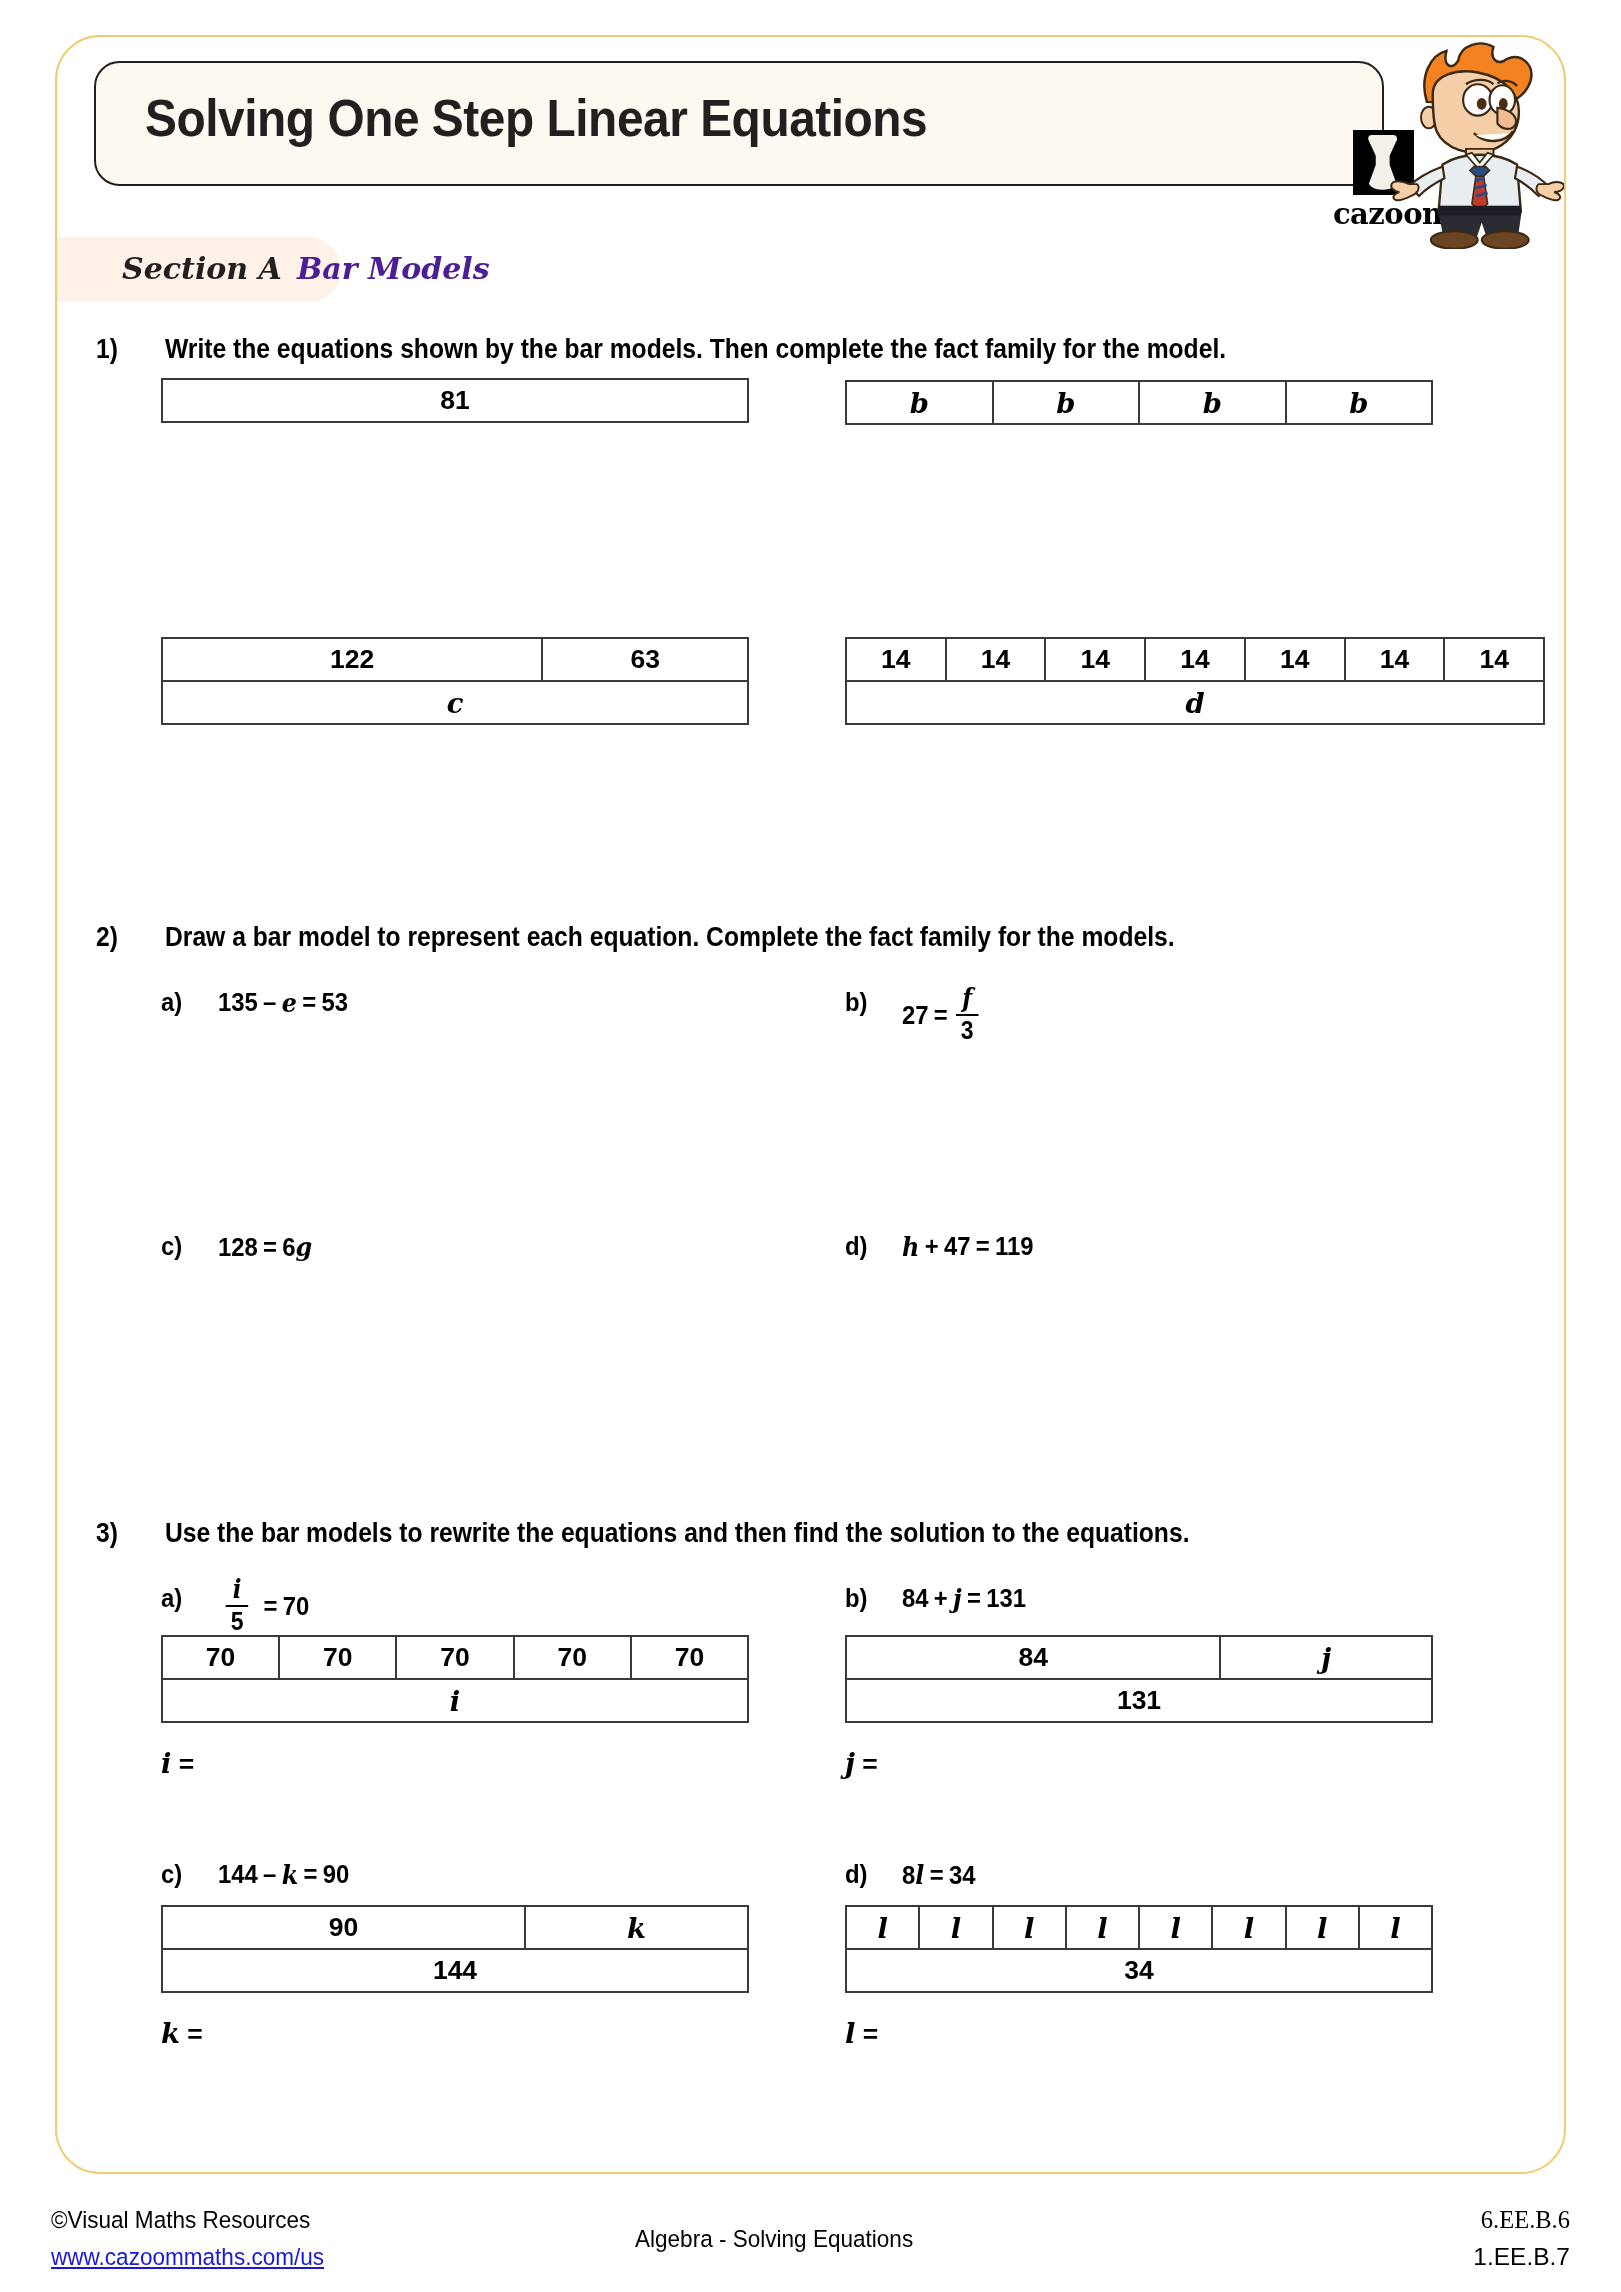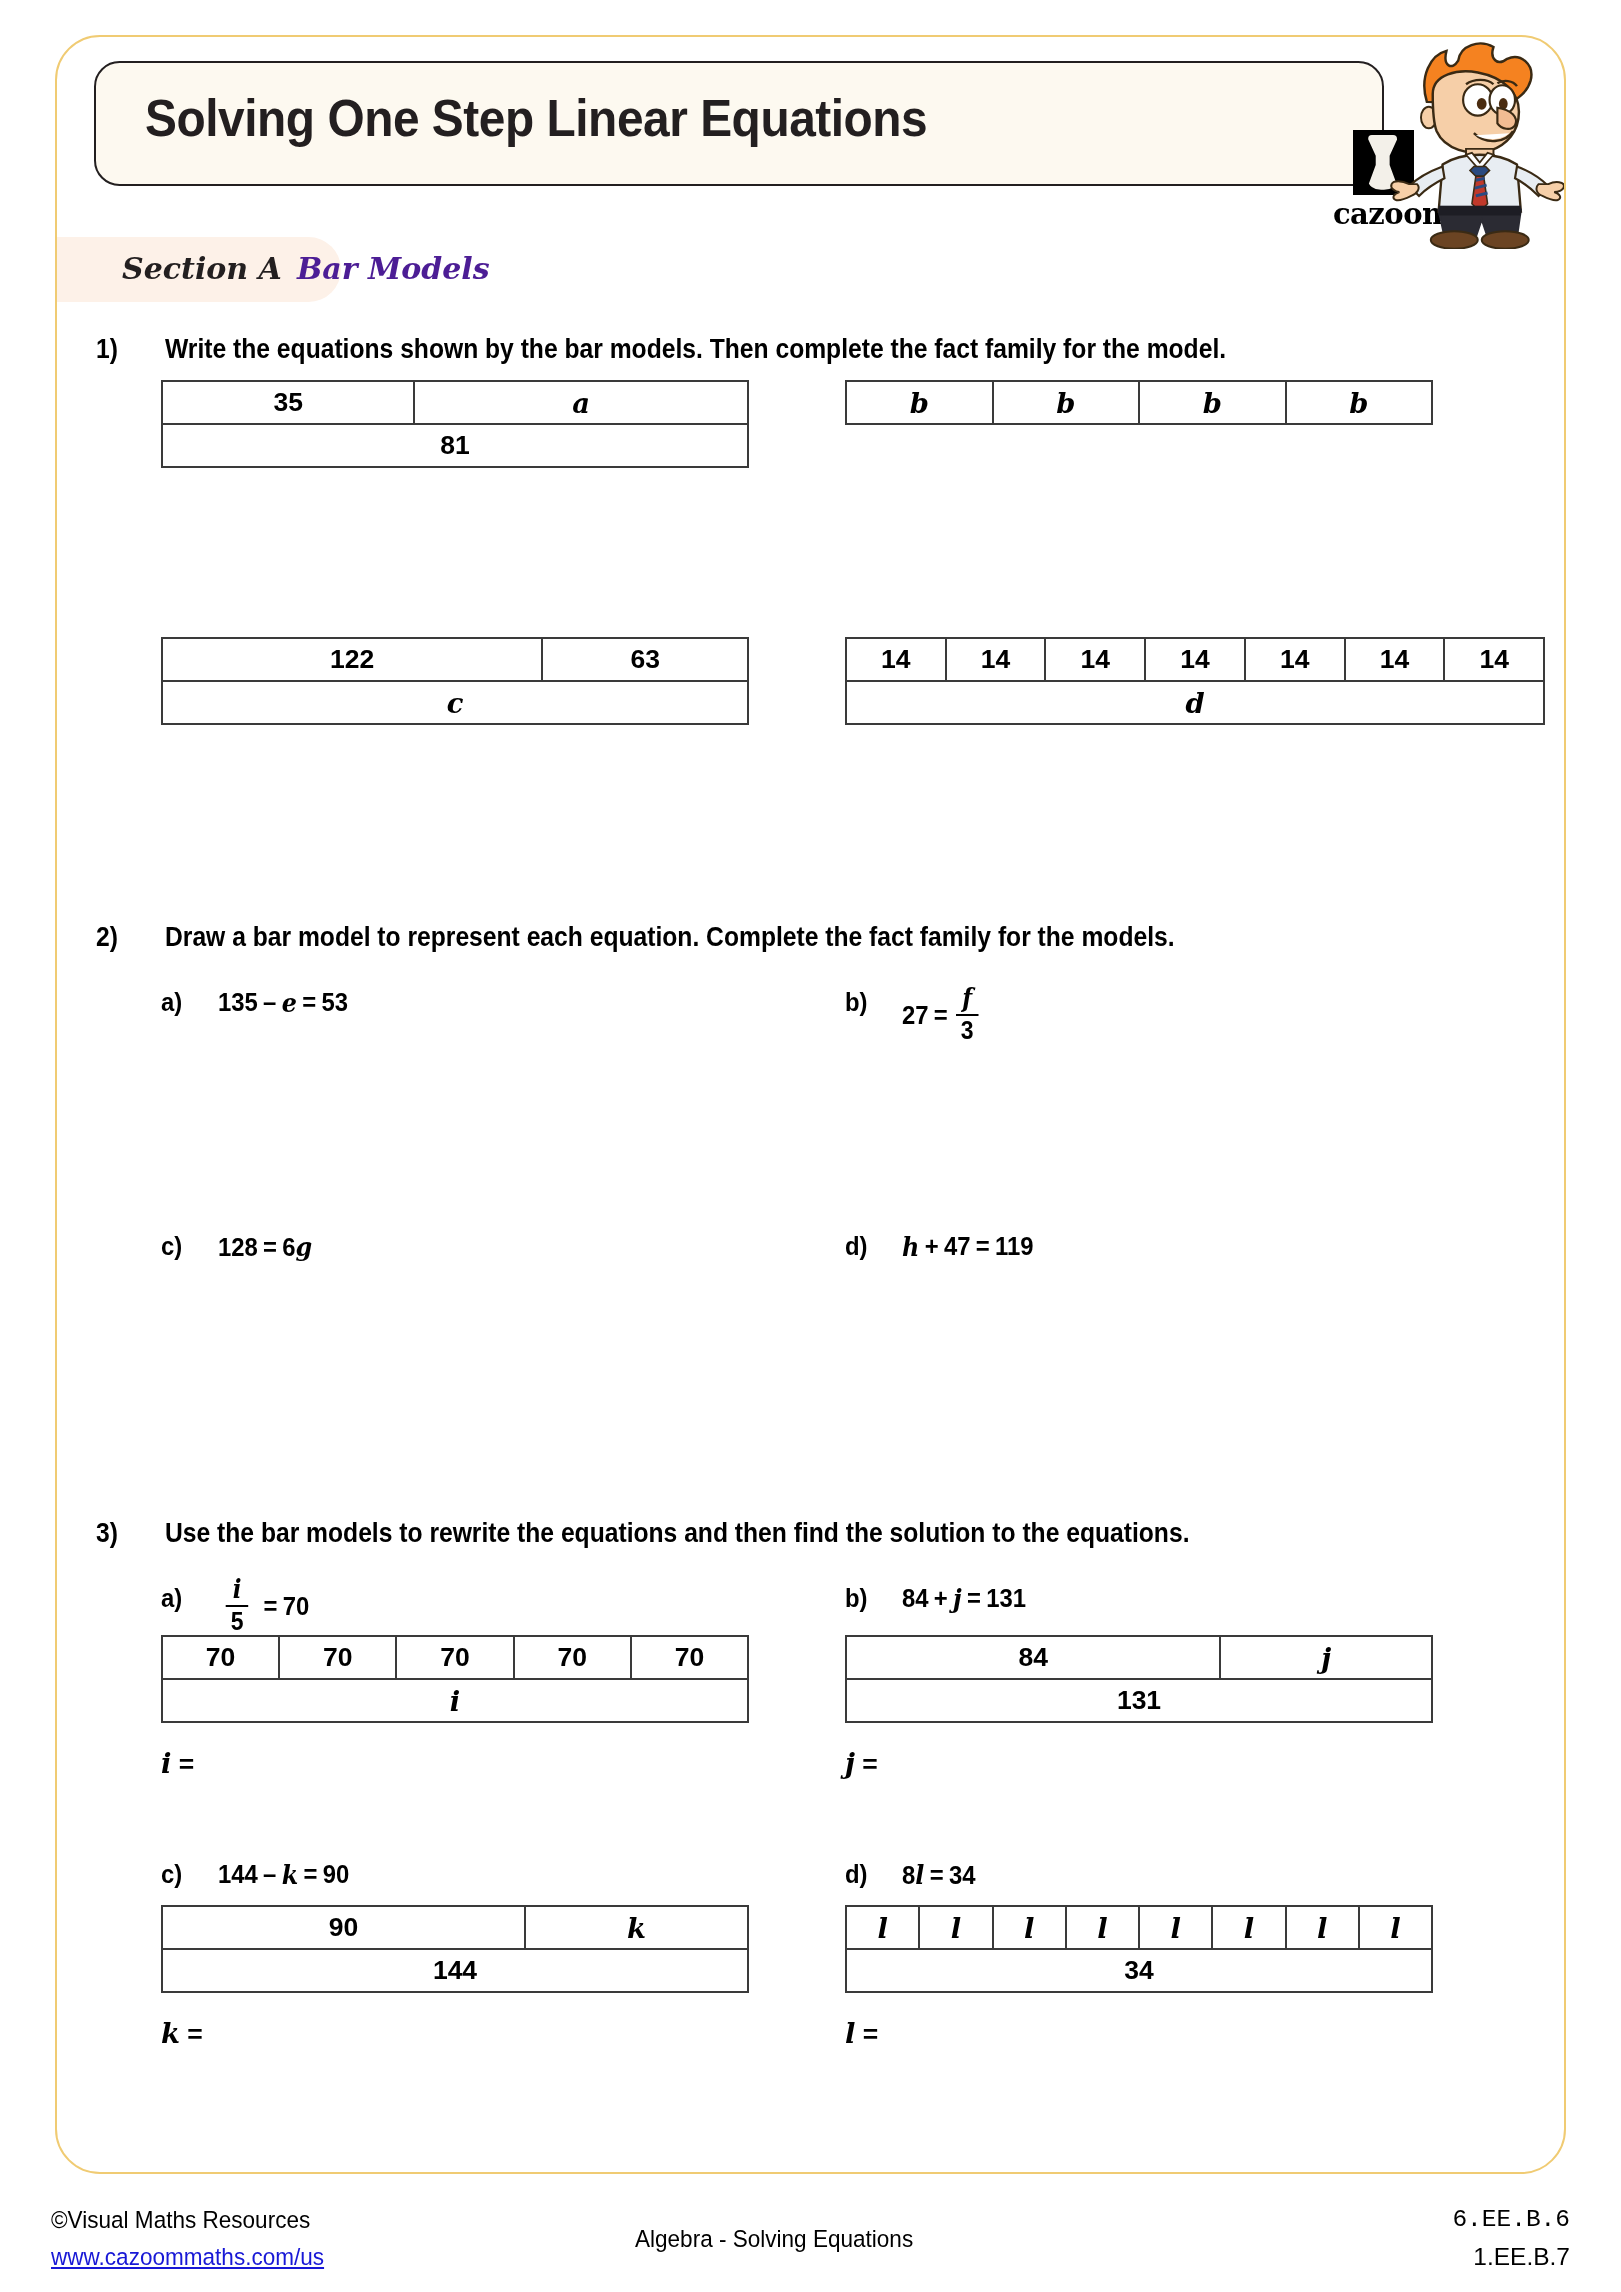--- a/index.html
+++ b/index.html
@@ -269,21 +269,21 @@
   .f-center {
     position: absolute; left: 635px; top: 31px;
     font-size: 24.5px;
     font-family: "Liberation Sans Narrow", "Liberation Sans", sans-serif;
     transform: scaleX(0.92); transform-origin: left center;
     color: #000;
   }
   .f-right-1 {
     position: absolute; right: 51px; top: 11.8px;
     font-size: 24.5px;
-    font-family: Liberation Mono, monospace;
+    font-family: Liberation Serif, serif;
     color: #000; text-align: right;
   }
   .f-right-2 {
     position: absolute; right: 51px; top: 49px;
     font-size: 24.5px;
     font-family: "Liberation Sans Narrow", "Liberation Sans", sans-serif;
     color: #000; text-align: right;
   }
 </style>
 </head>
@@ -348,24 +348,20 @@
 </div>
 
 <div id="section-band"></div>
 <div id="section-label">Section A</div>
 <div id="section-topic">Bar Models</div>
 
 <div class="q-num" style="left:96px; top:333px;">1)</div>
 <div class="q-text" style="left:165px; top:333px;">Write the equations shown by the bar models. Then complete the fact family for the model.</div>
 
 <div class="barmodel" style="left:161px; top:380px; width:588px;">
-  <div class="bar-row">
-    <div class="cell" style="flex:43">35</div>
-    <div class="cell v" style="flex:57">a</div>
-  </div>
   <div class="bar-row lower">
     <div class="cell" style="flex:100">81</div>
   </div>
 </div>
 
 <div class="barmodel" style="left:845px; top:380px; width:588px;">
   <div class="bar-row">
     <div class="cell v" style="flex:25">b</div>
     <div class="cell v" style="flex:25">b</div>
     <div class="cell v" style="flex:25">b</div>

